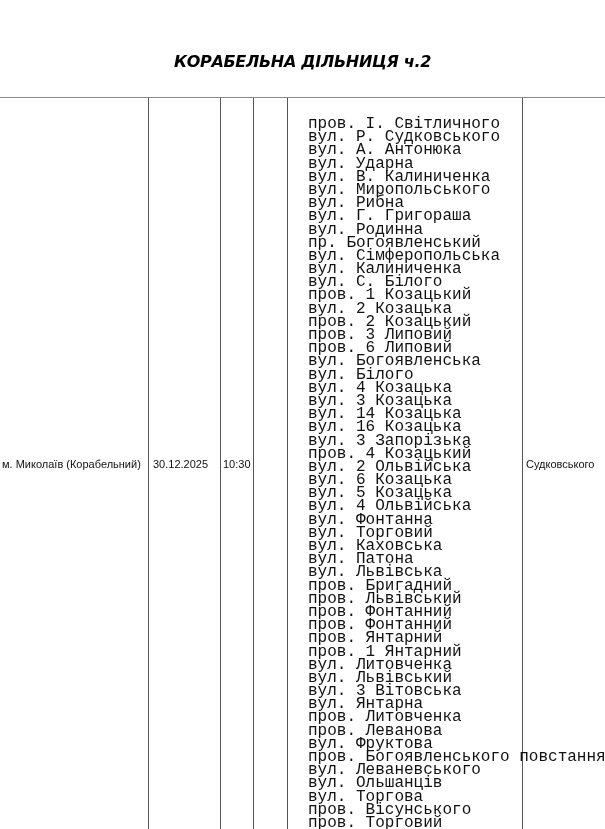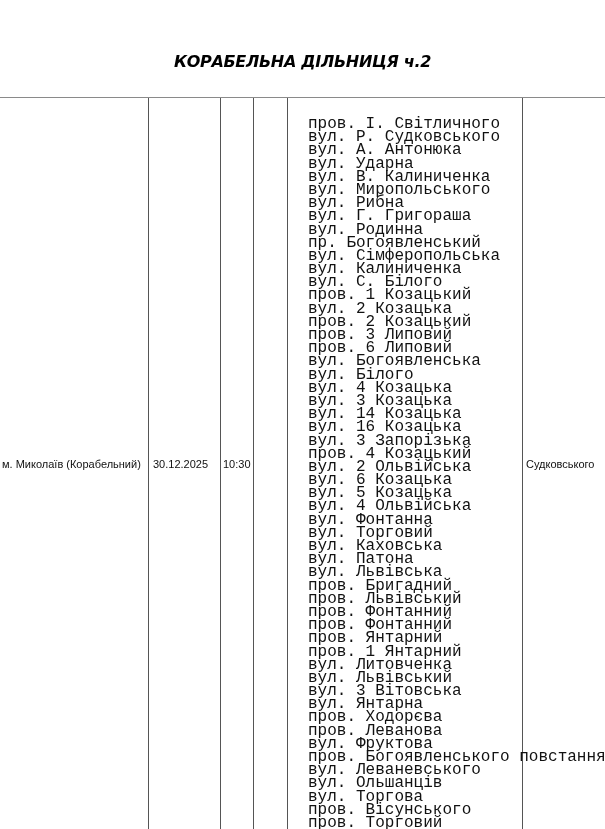--- a/index.html
+++ b/index.html
@@ -84,21 +84,21 @@
       <li>пров. Бригадний</li>
       <li>пров. Львівський</li>
       <li>пров. Фонтанний</li>
       <li>пров. Фонтанний</li>
       <li>пров. Янтарний</li>
       <li>пров. 1 Янтарний</li>
       <li>вул. Литовченка</li>
       <li>вул. Львівський</li>
       <li>вул. 3 Вітовська</li>
       <li>вул. Янтарна</li>
-      <li>пров. Ходорєва</li>
+      <li>пров. Литовченка</li>
       <li>пров. Леванова</li>
       <li>вул. Фруктова</li>
       <li>пров. Богоявленського повстання</li>
       <li>вул. Леваневського</li>
       <li>вул. Ольшанців</li>
       <li>вул. Торгова</li>
       <li>пров. Вісунського</li>
       <li>пров. Торговий</li>
       <li>вул. Ходорєва</li>
     </ul>

